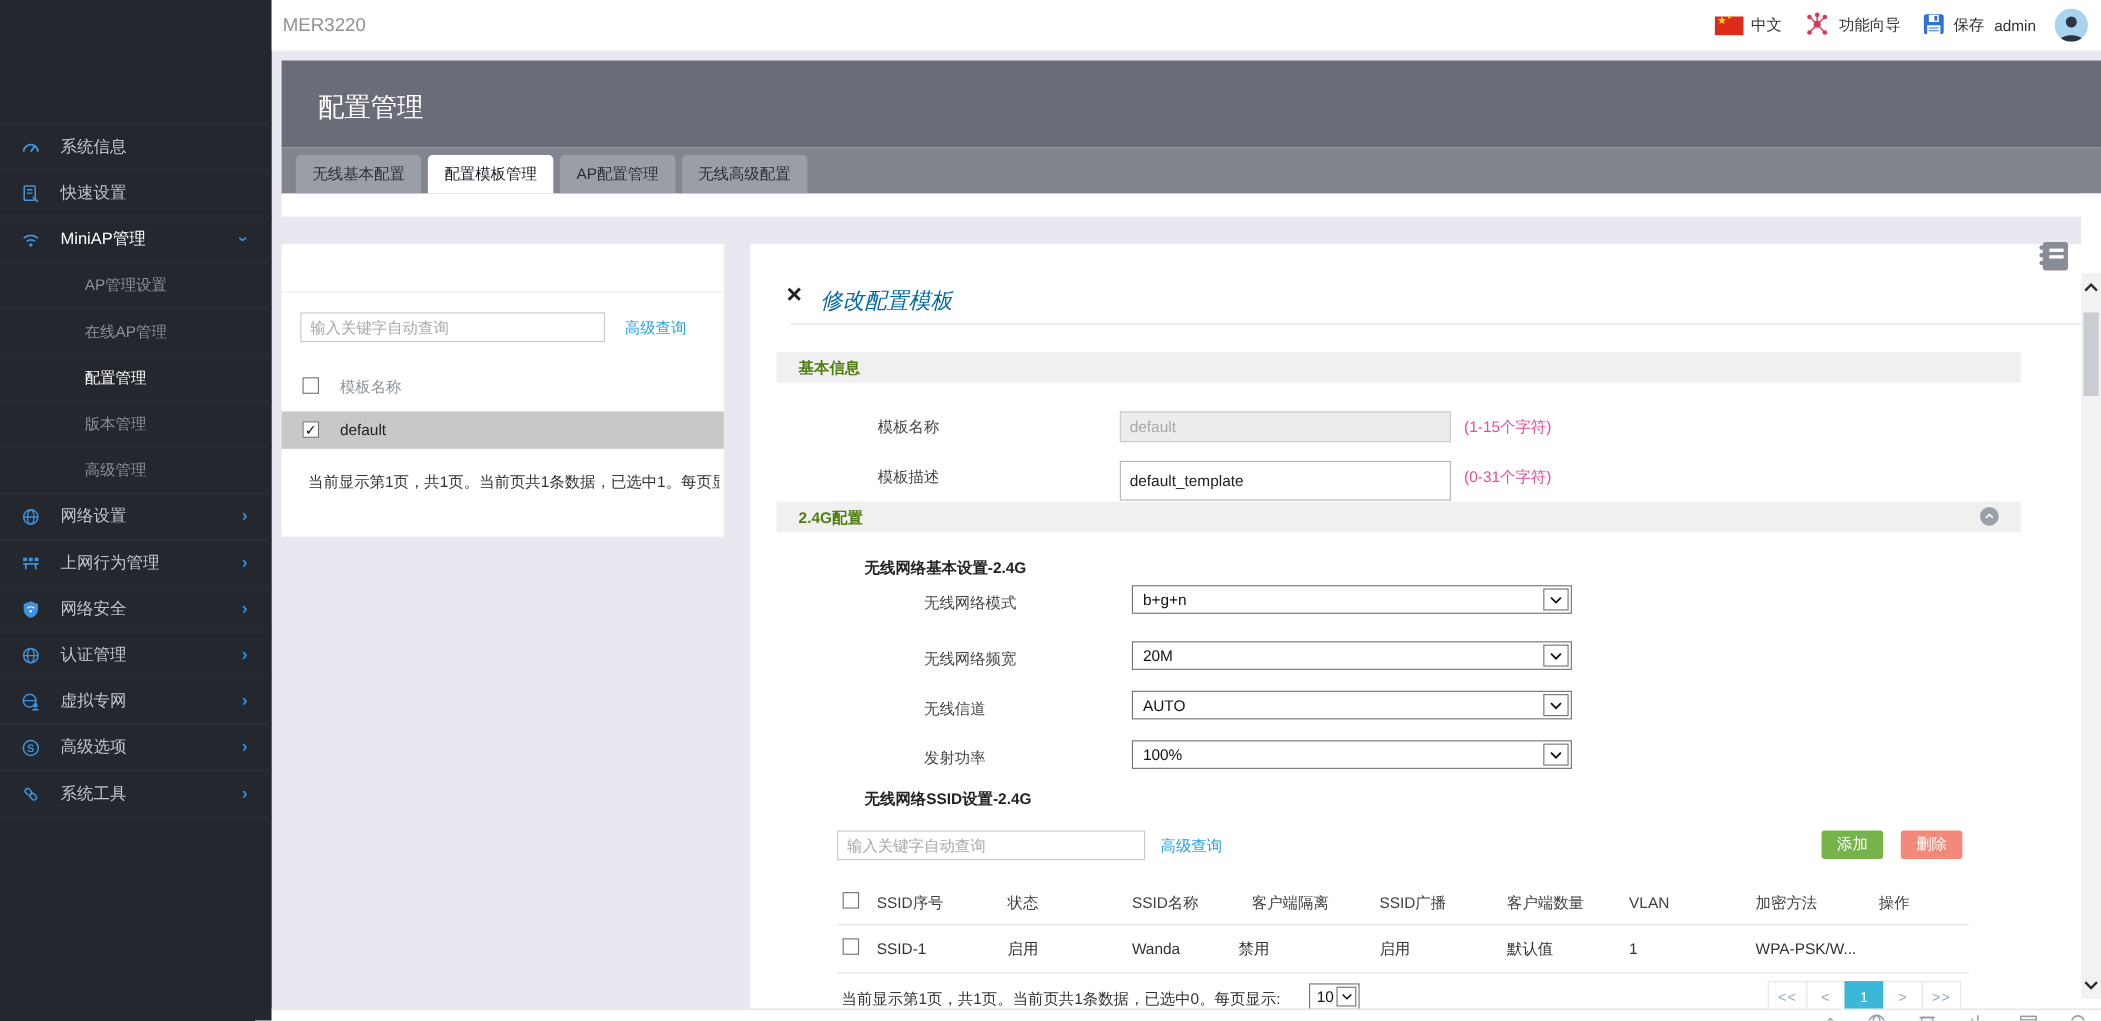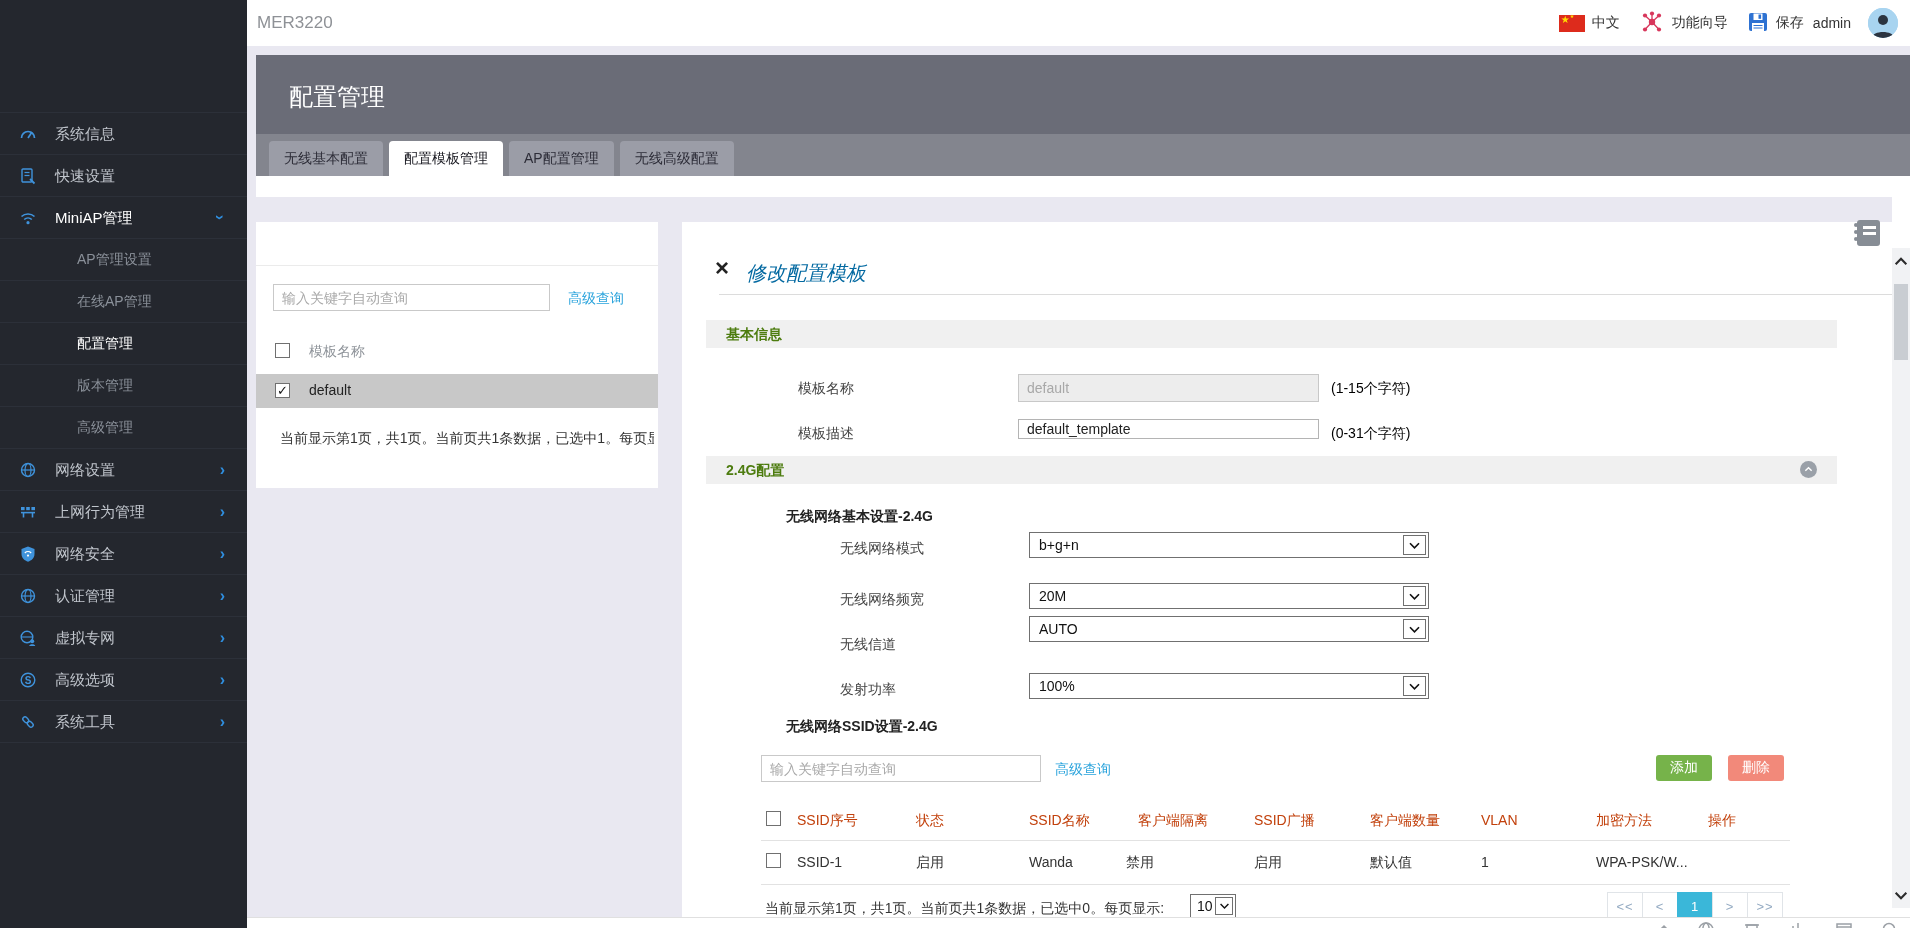--- a/index.html
+++ b/index.html
@@ -61,33 +61,33 @@
   
   .form-panel{position:absolute;left:682px;top:222px;width:1210px;height:695px;background:#fff;}
   .fp-close{position:absolute;left:33px;top:34px;font-size:24px;color:#222;line-height:24px;cursor:pointer;font-weight:bold;}
   .fp-title{position:absolute;left:64px;top:38px;font-size:20px;color:#0369a1;font-style:italic;}
   .fp-divider{position:absolute;left:37px;top:72px;width:1194px;border-top:1px solid #dcdcdc;}
   .secbar{position:absolute;left:24px;width:1131px;height:28px;background:#f0f0f0;}
   .secbar .sec-t{position:absolute;left:20px;line-height:28px;font-weight:bold;color:#4d7c0f;font-size:14px;}
   .collapse-btn{position:absolute;left:1094px;top:5px;width:17px;height:17px;border-radius:50%;
                 background:#9aa0a8;display:flex;align-items:center;justify-content:center;cursor:pointer;}
   .flabel{position:absolute;color:#444;font-size:14px;}
-  .fhint{position:absolute;color:#000000;font-size:14px;}
+  .fhint{position:absolute;color:#ec4899;font-size:14px;}
   .bold-sub{position:absolute;font-weight:bold;color:#222;font-size:14px;}
   .input-dis{background:#ededed;border:1px solid #c8c8c8;color:#a8a8a8;}
   .wsel{position:absolute;width:400px;height:26px;border:1px solid #707070;background:#fff;
         display:flex;align-items:center;justify-content:space-between;box-sizing:border-box;cursor:pointer;}
   .wsel-val{padding-left:9px;font-size:14px;color:#111;}
   .wsel-btn{width:21px;align-self:stretch;margin:2px;border:1px solid #707070;background:#fff;
             display:flex;align-items:center;justify-content:center;}
   .btn{position:absolute;width:56px;height:26px;border-radius:3px;color:#fff;font-size:14px;
        display:flex;align-items:center;justify-content:center;cursor:pointer;}
   .btn-add{background:#76b34a;}
   .btn-del{background:#f2897a;}
-  .th-cell{position:absolute;top:590px;color:#c2410c;font-size:14px;}
+  .th-cell{position:absolute;top:590px;color:#404040;font-size:14px;}
   .td-cell{position:absolute;top:632px;color:#333;font-size:14px;}
   .hline{position:absolute;left:79px;width:1029px;border-top:1px solid #e2e2e2;}
   .pg-info{position:absolute;left:83px;top:678px;color:#333;}
   .pgsel{left:508px;top:672px;width:46px;height:24px;}
   .pgsel .wsel-btn{width:16px;}
   .pager{position:absolute;left:926px;top:670px;display:flex;}
   .pager .pbox{width:36px;height:29px;border:1px solid #e0e4e8;margin-left:-1px;background:#fff;
                display:flex;align-items:center;justify-content:center;color:#93aac2;font-size:13px;
                letter-spacing:1px;cursor:pointer;box-sizing:border-box;}
   .pager .pbox.active{background:#3ab7d9;border-color:#3ab7d9;color:#fff;}
@@ -318,21 +318,21 @@
 
     <div class="secbar" style="top:98px;">
       <span class="sec-t">基本信息</span>
     </div>
 
     <span class="flabel" style="left:116px;top:158px;">模板名称</span>
     <input class="txtinput input-dis" style="left: 336px; top: 152px; width: 301px; height: 28px;" disabled="" value="default">
     <span class="fhint" style="left:649px;top:158px;">(1-15个字符)</span>
 
     <span class="flabel" style="left:116px;top:203px;">模板描述</span>
-    <input class="txtinput" style="left: 336px; top: 197px; width: 301px; height: 20px; border-color: rgb(180, 180, 180);" value="default_template">
+    <input class="txtinput" style="left: 336px; top: 197px; width: 301px; height: 36px; border-color: rgb(180, 180, 180);" value="default_template">
     <span class="fhint" style="left:649px;top:203px;">(0-31个字符)</span>
 
     <div class="secbar" style="top:234px;">
       <span class="sec-t">2.4G配置</span>
       <span class="collapse-btn">
           <svg viewBox="0 0 10 10" width="9" height="9">
             <polyline points="1.5,6.5 5,3 8.5,6.5" fill="none" stroke="#fff" stroke-width="1.6"></polyline>
           </svg>
         </span>
     </div>
@@ -353,21 +353,21 @@
     <div class="wsel" style="left:347px;top:361px;">
       <span class="wsel-val">20M</span>
       <span class="wsel-btn">
           <svg viewBox="0 0 14 10" width="13" height="9">
             <polyline points="2,2.5 7,7.5 12,2.5" fill="none" stroke="#111" stroke-width="1.8"></polyline>
           </svg>
         </span>
     </div>
 
     <span class="flabel" style="left:158px;top:414px;">无线信道</span>
-    <div class="wsel" style="left:347px;top:394px;gap:12px;">
+    <div class="wsel" style="left:347px;top:406px;gap:12px;">
       <span class="wsel-val">AUTO</span>
       <span class="wsel-btn">
           <svg viewBox="0 0 14 10" width="13" height="9">
             <polyline points="2,2.5 7,7.5 12,2.5" fill="none" stroke="#111" stroke-width="1.8"></polyline>
           </svg>
         </span>
     </div>
 
     <span class="flabel" style="left:158px;top:459px;">发射功率</span>
     <div class="wsel" style="left:347px;top:451px;">

